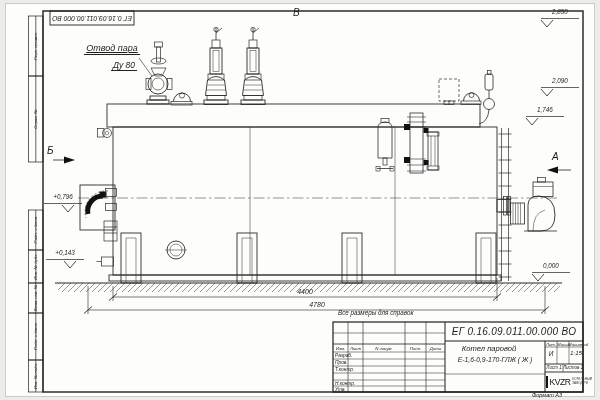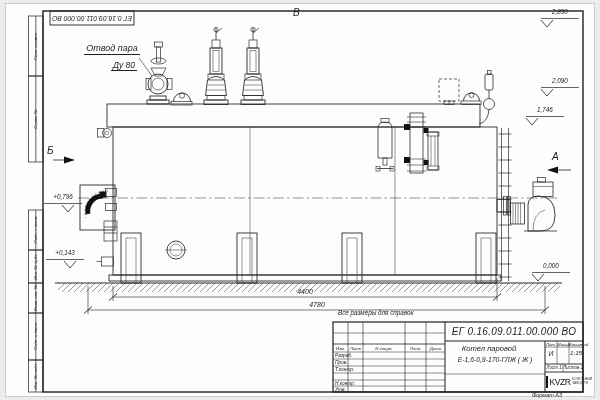--- a/index.html
+++ b/index.html
@@ -296,21 +296,21 @@
           <line x1="46" y1="259.5" x2="84" y2="259.5" stroke-width="0.7"></line>
         <path d="M532,274 L538,281 L544,274"></path>
           <line x1="532" y1="272.5" x2="570" y2="272.5" stroke-width="0.7"></line>
       </g>
     </g>
   </svg>
 
   <div class="lbl ctr" style="left:50px;top:11px;width:84px;height:14px;font-size:6.8px;line-height:14px;transform:rotate(180deg);">ЕГ 0.16.09.011.00.000 ВО</div>
 
   <div class="lbl ctr" style="left:82px;top:38px;width:60px;">
-    <span class="ul" style="font-size:9px;">Отвод пара</span><br>
+    <span class="ul" style="font-size:9px;text-decoration:underline;">Отвод пара</span><br>
     <span class="ul" style="font-size:8.5px;margin-left:24px;">Ду 80</span>
   </div>
 
   <div class="lbl" style="left:293px;top:8px;font-size:10px;">В</div>
   <div class="lbl" style="left:47px;top:146px;font-size:10px;">Б</div>
   <div class="lbl" style="left:552px;top:152px;font-size:10px;">А</div>
 
   <div class="lbl ctr" style="left:541px;top:9px;width:38px;font-size:6.3px;">2,850</div>
   <div class="lbl ctr" style="left:541px;top:78px;width:38px;font-size:6.3px;">2,090</div>
   <div class="lbl ctr" style="left:526px;top:107px;width:38px;font-size:6.3px;">1,746</div>

